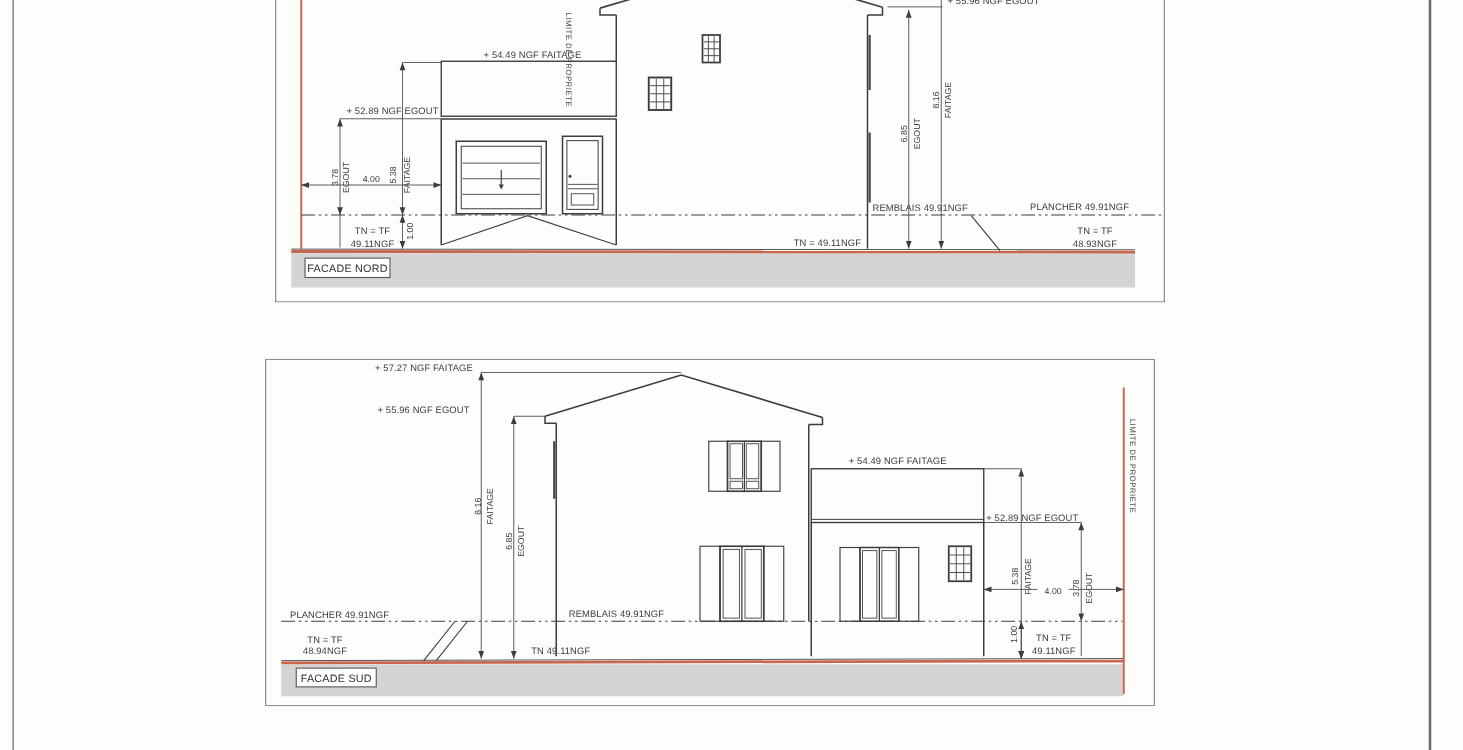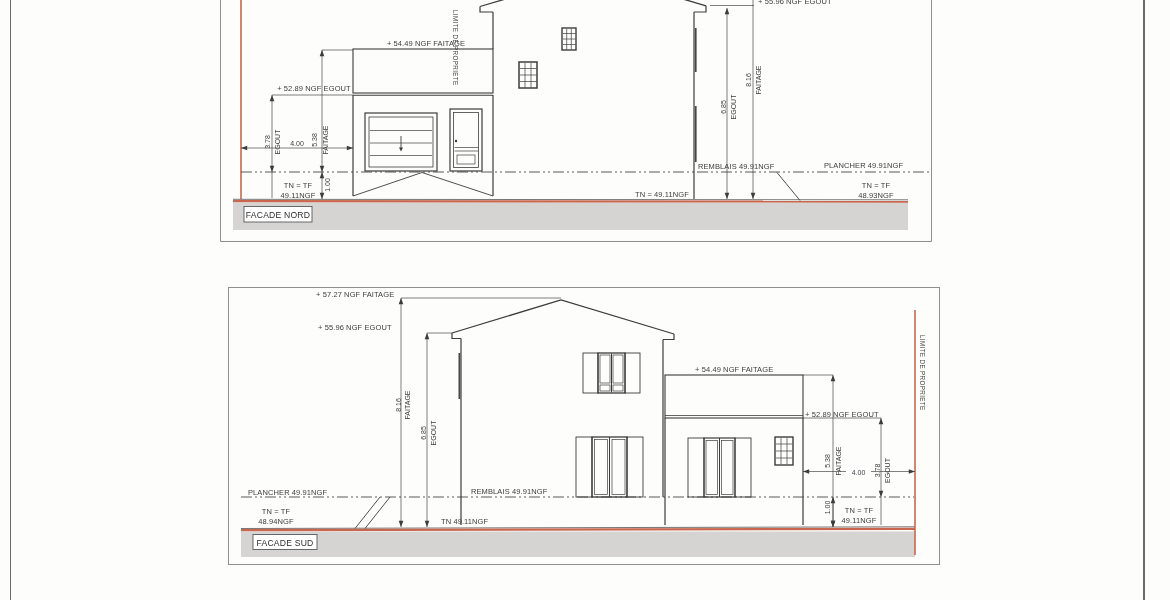--- a/index.html
+++ b/index.html
@@ -151,21 +151,21 @@
   <text class="t75" text-anchor="middle" x="78" y="187.5">TN = TF</text>
   <text class="t75" text-anchor="middle" x="78" y="197.5">49.11NGF</text>
 
   <g>
     <rect class="titlebox" x="24" y="206.5" width="68" height="15.5"></rect>
     <text class="t85" text-anchor="middle" x="58" y="217.5">FACADE NORD</text>
   </g>
 </svg>
 </div>
 
-<div class="panel" style="left:228px;top:287px;width:712px;height:278px;">
+<div class="panel" style="left:212px;top:287px;width:712px;height:278px;">
 <svg width="712" height="278" viewBox="0 0 712 278">
   <defs>
     <pattern id="hvS" width="2.7" height="8" patternUnits="userSpaceOnUse">
       <path d="M1.35,0 V8" stroke="#4f4f4f" stroke-width="0.7"></path>
     </pattern>
     <pattern id="hhS" width="8" height="2.5" patternUnits="userSpaceOnUse">
       <path d="M0,1.25 H8" stroke="#4f4f4f" stroke-width="0.75"></path>
     </pattern>
     <marker id="aeS" markerWidth="8" markerHeight="7" refX="7" refY="3.5" orient="auto" markerUnits="userSpaceOnUse">
       <path d="M0.8,1.2 L7,3.5 L0.8,5.8 Z" fill="#3c3c3c"></path>

